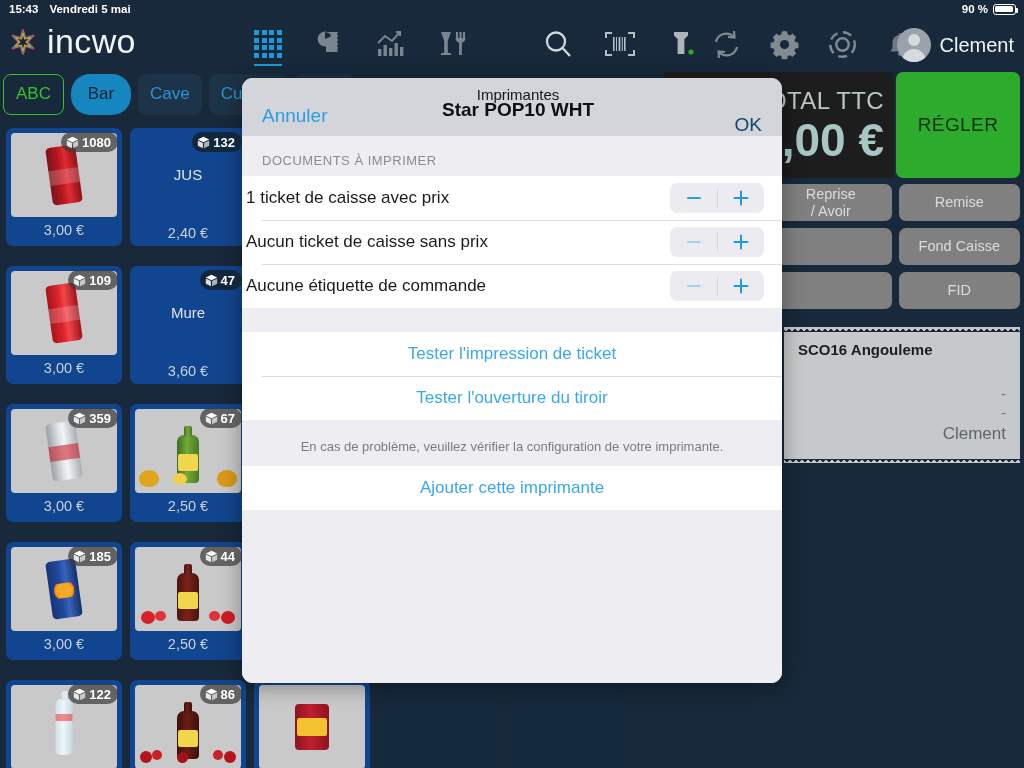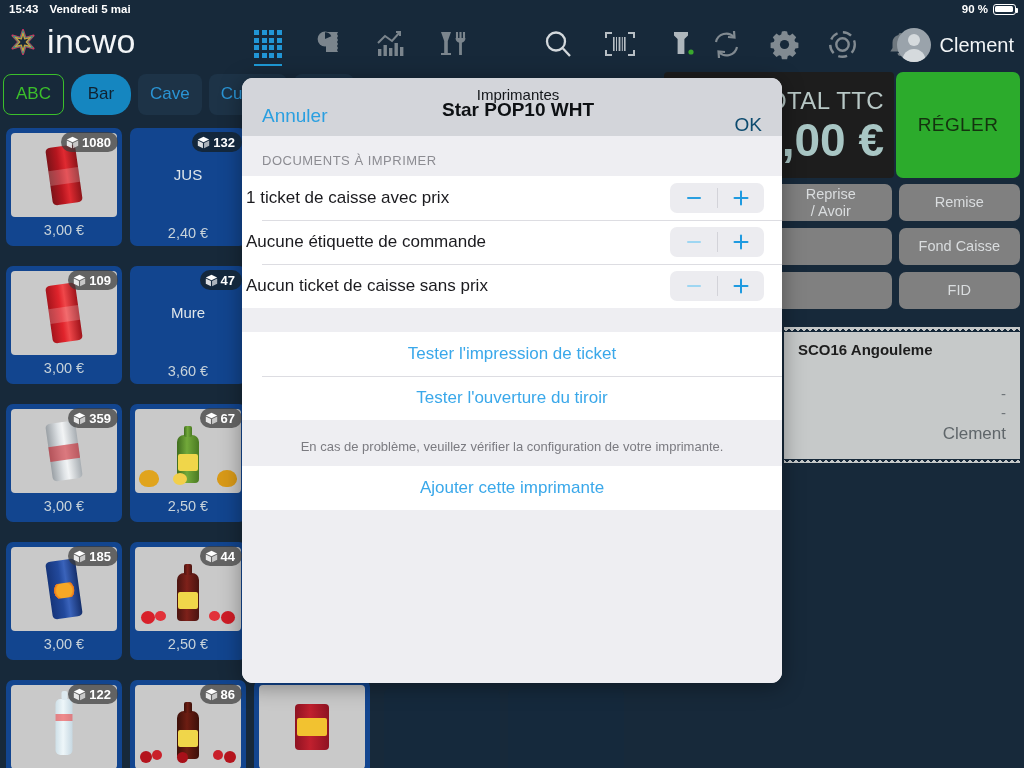--- a/index.html
+++ b/index.html
@@ -651,54 +651,54 @@
           <div class="stp">
             <svg width="20" height="20" viewBox="0 0 20 20">
                 <rect x="2.5" y="9" width="15" height="2" rx="1" fill="#1e9ae0"></rect>
                 <rect x="9" y="2.5" width="2" height="15" rx="1" fill="#1e9ae0"></rect>
               </svg>
           </div>
         </div>
       </div>
 
       <div class="row">
+        <div class="row-label">Aucun ticket de caisse sans prix</div>
+        <div class="stepper">
+          <div class="stp">
+            <svg width="18" height="18" viewBox="0 0 18 18">
+                <rect x="2" y="8" width="14" height="2" rx="1" fill="#9ed6f2"></rect>
+              </svg>
+          </div>
+          <span class="sep"></span>
+          <div class="stp">
+            <svg width="20" height="20" viewBox="0 0 20 20">
+                <rect x="2.5" y="9" width="15" height="2" rx="1" fill="#1e9ae0"></rect>
+                <rect x="9" y="2.5" width="2" height="15" rx="1" fill="#1e9ae0"></rect>
+              </svg>
+          </div>
+        </div>
+      </div>
+
+      <div class="row">
         <div class="row-label">Aucune étiquette de commande</div>
         <div class="stepper">
           <div class="stp">
             <svg width="18" height="18" viewBox="0 0 18 18">
                 <rect x="2" y="8" width="14" height="2" rx="1" fill="#9ed6f2"></rect>
               </svg>
           </div>
           <span class="sep"></span>
           <div class="stp">
             <svg width="20" height="20" viewBox="0 0 20 20">
                 <rect x="2.5" y="9" width="15" height="2" rx="1" fill="#1e9ae0"></rect>
                 <rect x="9" y="2.5" width="2" height="15" rx="1" fill="#1e9ae0"></rect>
               </svg>
           </div>
         </div>
       </div>
-
-      <div class="row">
-        <div class="row-label">Aucun ticket de caisse sans prix</div>
-        <div class="stepper">
-          <div class="stp">
-            <svg width="18" height="18" viewBox="0 0 18 18">
-                <rect x="2" y="8" width="14" height="2" rx="1" fill="#9ed6f2"></rect>
-              </svg>
-          </div>
-          <span class="sep"></span>
-          <div class="stp">
-            <svg width="20" height="20" viewBox="0 0 20 20">
-                <rect x="2.5" y="9" width="15" height="2" rx="1" fill="#1e9ae0"></rect>
-                <rect x="9" y="2.5" width="2" height="15" rx="1" fill="#1e9ae0"></rect>
-              </svg>
-          </div>
-        </div>
-      </div>
     </div>
 
     <div class="gap"></div>
 
     <div class="actions">
       <div class="act">Tester l'impression de ticket</div>
       <div class="act">Tester l'ouverture du tiroir</div>
     </div>
 
     <div class="note">En cas de problème, veuillez vérifier la configuration de votre imprimante.</div>

